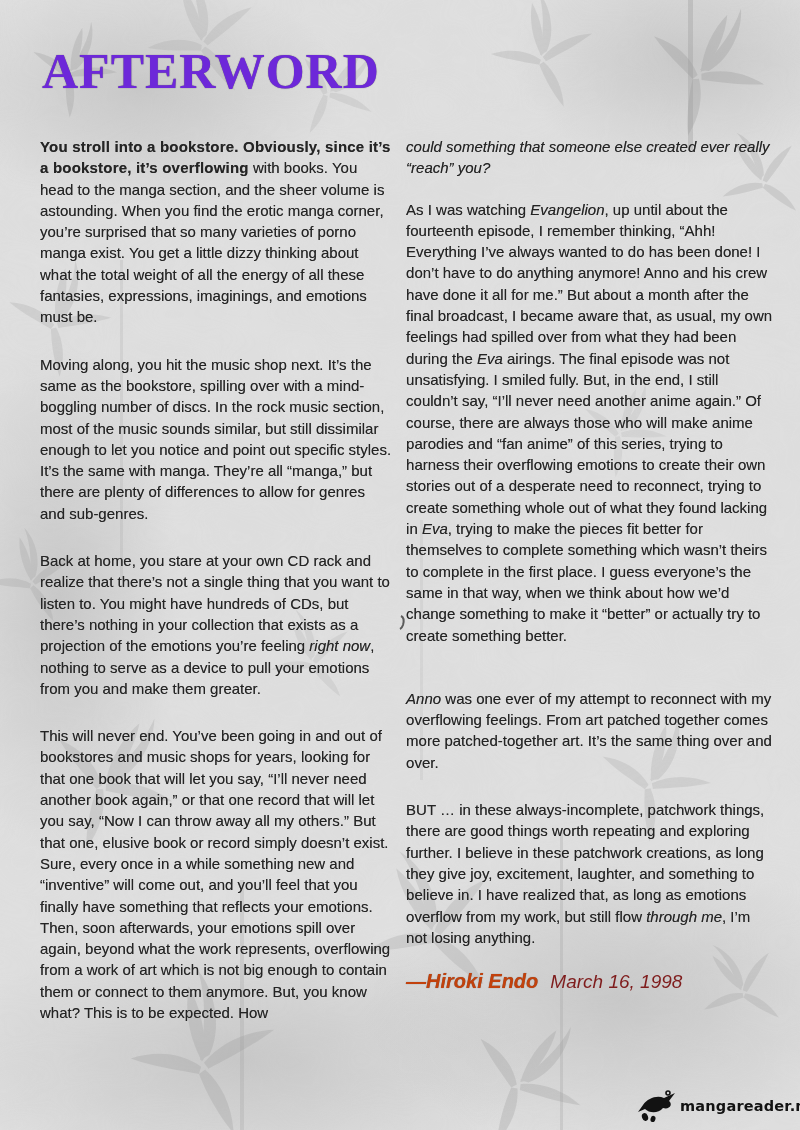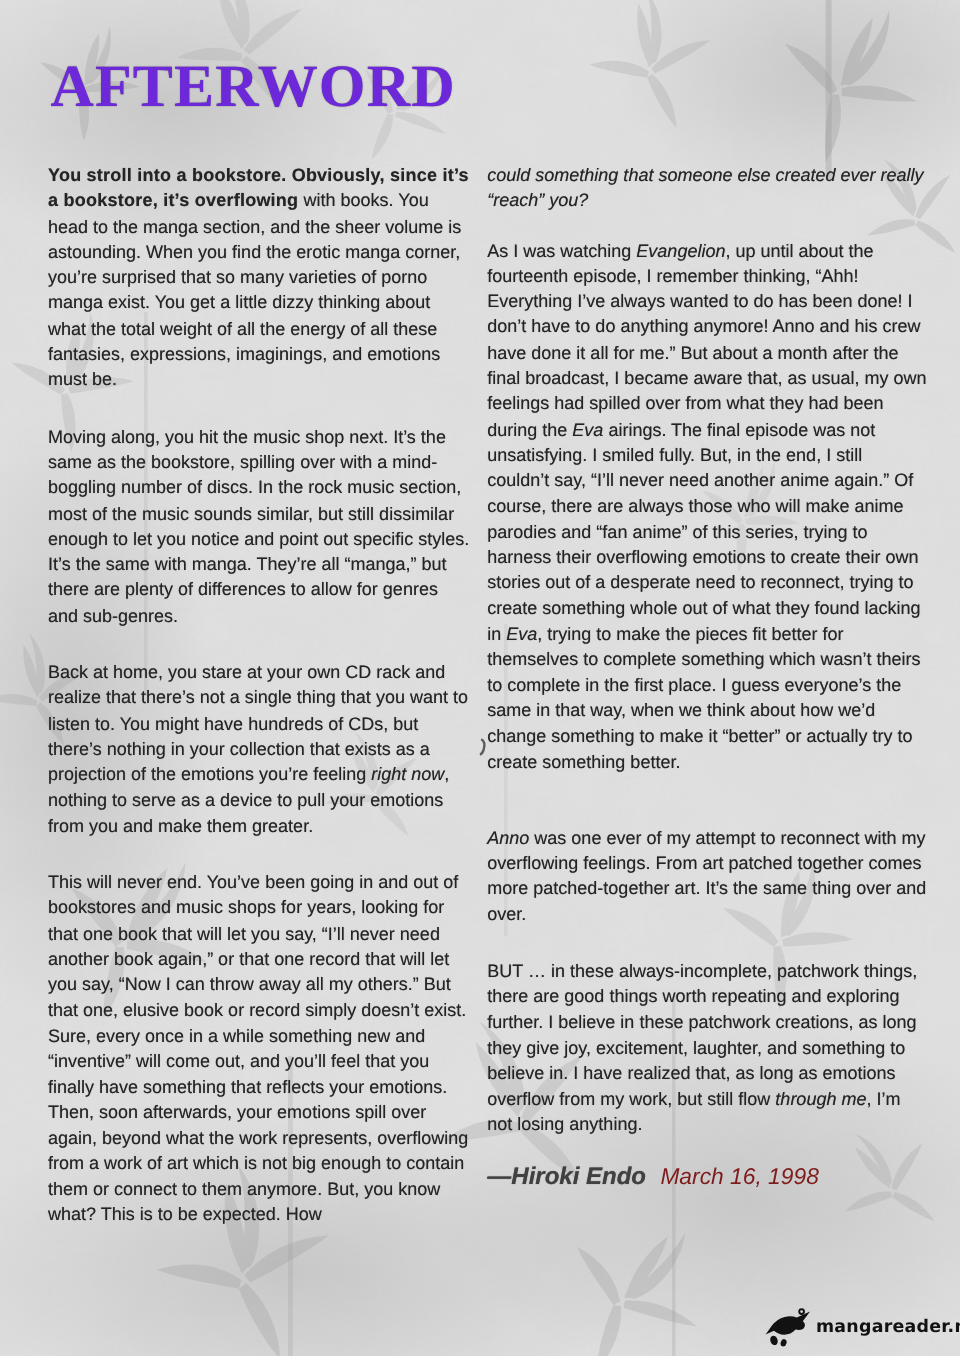--- a/index.html
+++ b/index.html
@@ -32,21 +32,21 @@
   }
   .col-right p.p0{margin-bottom:20px;font-style:italic;}
   .col-right p.p1{margin-bottom:42px;}
   .col-right p.p2{margin-bottom:26px;}
   .col-right p.p3{margin-bottom:22px;}
   .seg-b{font-weight:bold;letter-spacing:.2px;}
   .seg-i{font-style:italic;}
   .signature{margin-top:2px;}
   .sig-line{display:flex;align-items:baseline;gap:12px;}
   .sig-author{
-    font-weight:bold;font-style:italic;font-size:20px;color:#404040;
+    font-weight:bold;font-style:italic;font-size:20px;color:#c2410c;
     text-shadow:0 0 .8px rgba(20,20,20,.6);
   }
   .sig-date{font-style:italic;font-size:19px;color:#7f1d1d;}
   .sig-credit{
     margin-top:5px;font-style:italic;font-weight:bold;font-size:11.5px;
     color:#2c2c2c;letter-spacing:.1px;
   }
   .watermark{
     position:absolute;left:636px;top:1090px;z-index:3;
     display:flex;align-items:center;gap:2px;

